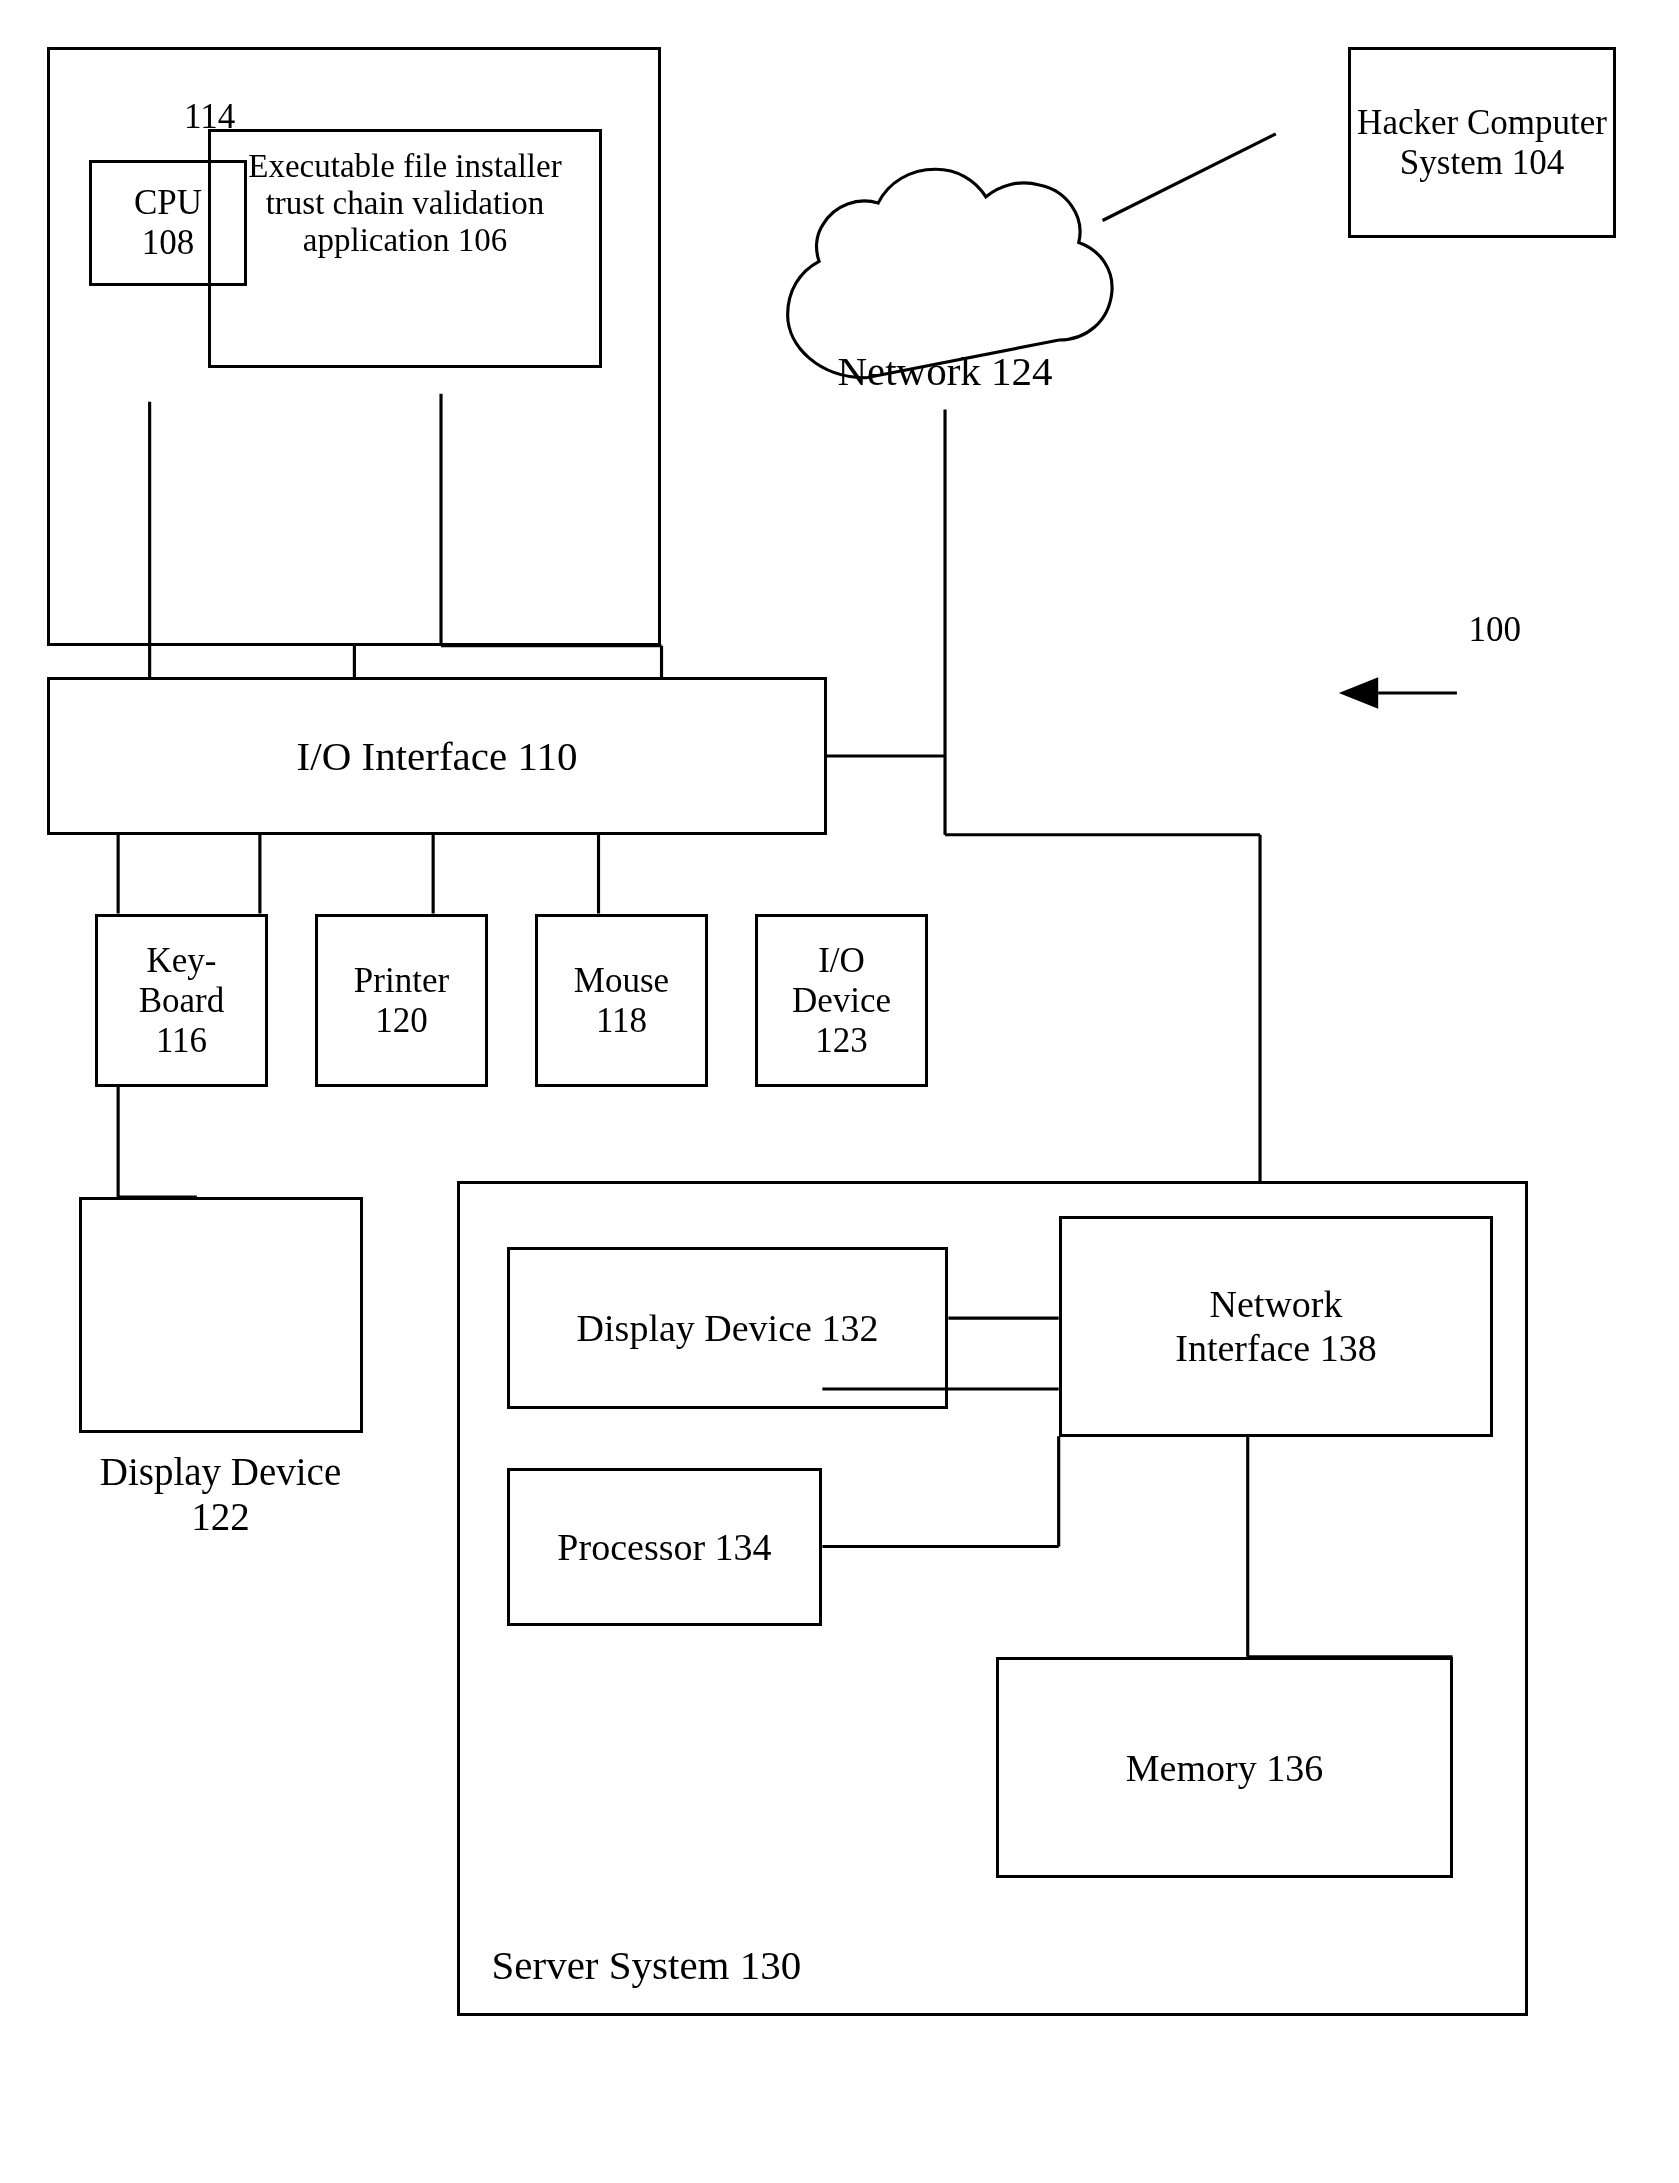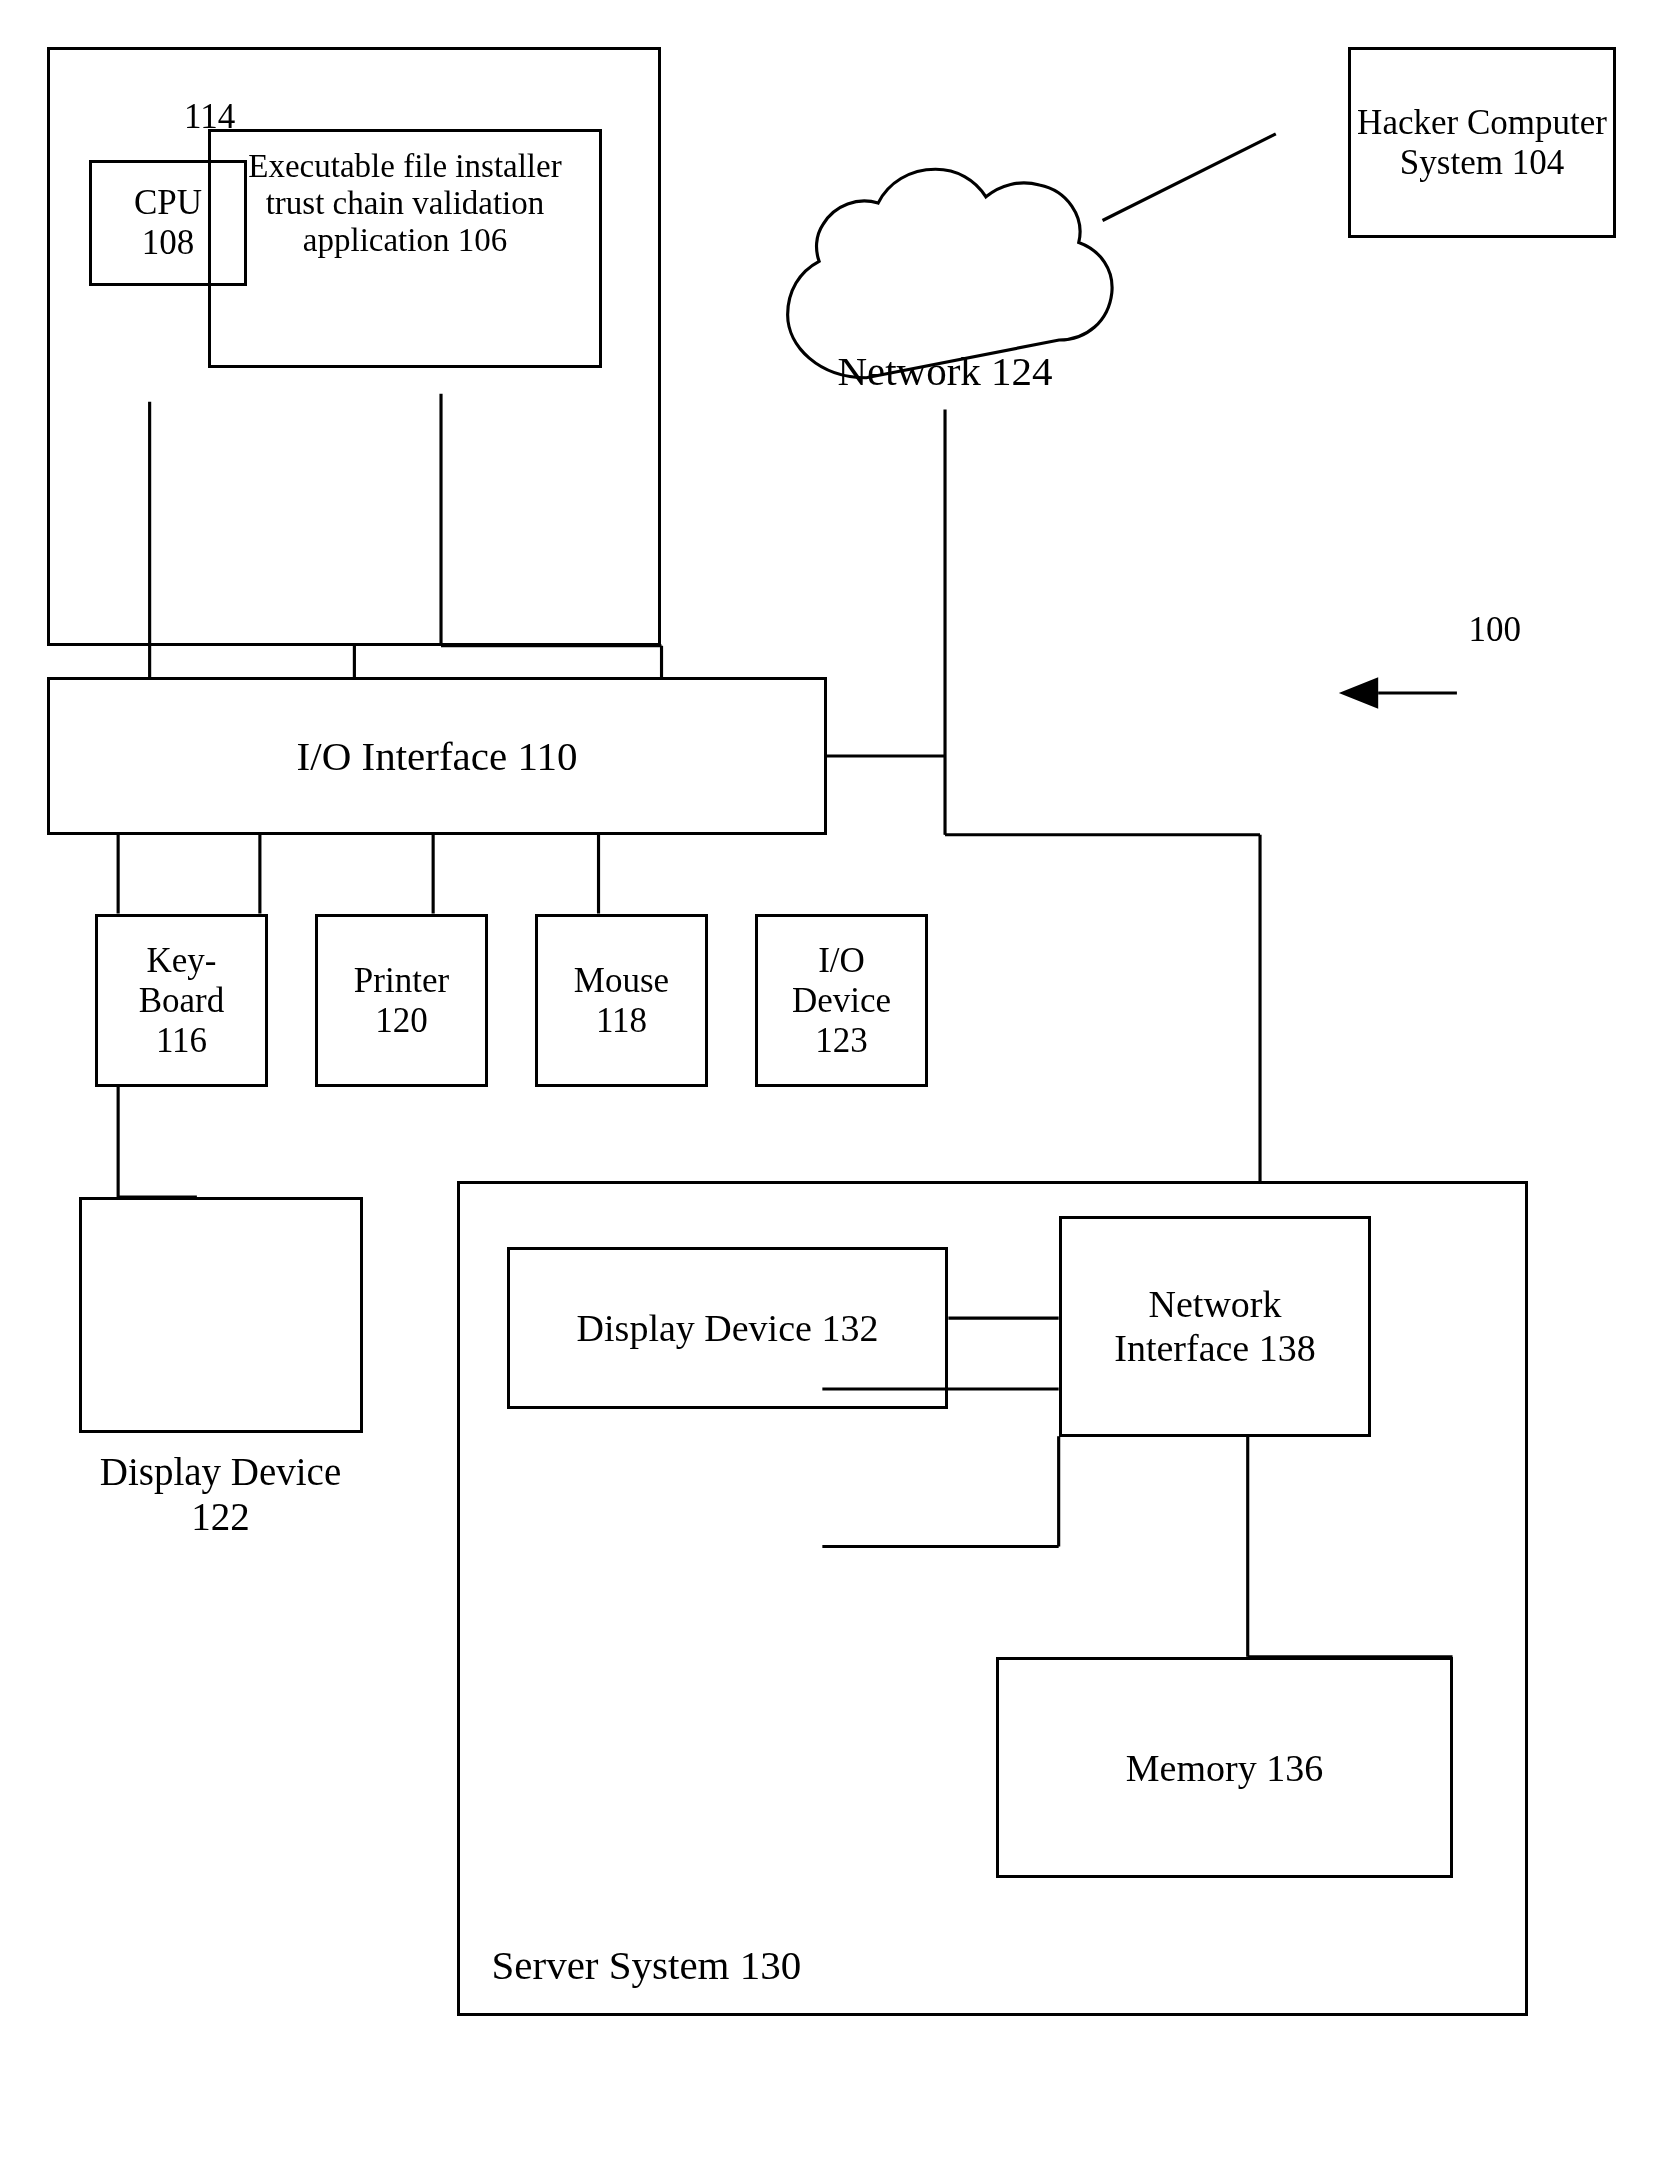--- a/index.html
+++ b/index.html
@@ -283,24 +283,28 @@
   </div>
 </div>
 
 <div class="server-system">
   <div class="server-label">Server System 130</div>
 
   <div style="position:absolute;top:63px;left:47px;width:441px;height:162px;border:3.2px solid #000;display:flex;align-items:center;justify-content:center;font-size:38px;background:#fff;">
     <span>Display Device 132</span>
   </div>
 
-  <div style="position:absolute;top:31.5px;left:599px;width:312px;height:221px;border:3.2px solid #000;display:flex;align-items:center;justify-content:center;text-align:center;font-size:38px;background:#fff;">
+  <div style="position:absolute;top:31.5px;left:599px;width:434px;height:221px;border:3.2px solid #000;display:flex;align-items:center;justify-content:center;text-align:center;font-size:38px;background:#fff;">
     <span>Network<br>Interface 138</span>
   </div>
 
+  <div style="position:absolute;top:284px;left:47px;width:315px;height:158px;border:3.2px solid #000;display:flex;align-items:center;justify-content:center;text-align:center;font-size:38px;background:#fff;">
+    <span>Processor
+134</span>
+  </div>
 
   <div style="position:absolute;top:473px;left:536px;width:457px;height:221px;border:3.2px solid #000;display:flex;align-items:center;justify-content:center;font-size:38px;background:#fff;">
     <span>Memory 136</span>
   </div>
 
   <svg style="position:absolute;top:0;left:0;width:100%;height:100%;pointer-events:none;" xmlns="http://www.w3.org/2000/svg" viewBox="0 0 1352 1052" width="1065" height="829">
     <line x1="620" y1="170" x2="760" y2="170" stroke="#000" stroke-width="4"></line>
     <line x1="460" y1="260" x2="760" y2="260" stroke="#000" stroke-width="4"></line>
     <line x1="1000" y1="320" x2="1000" y2="600" stroke="#000" stroke-width="4"></line>
     <line x1="1000" y1="600" x2="1260" y2="600" stroke="#000" stroke-width="4"></line>

